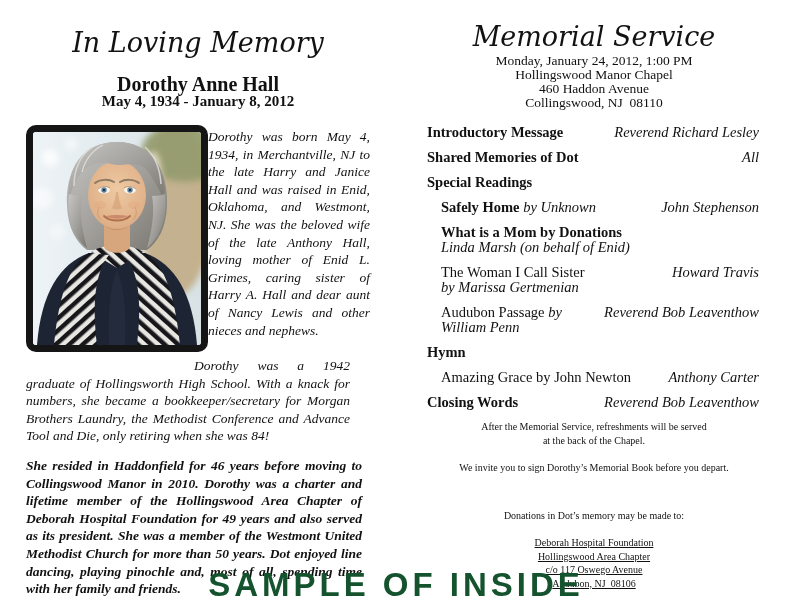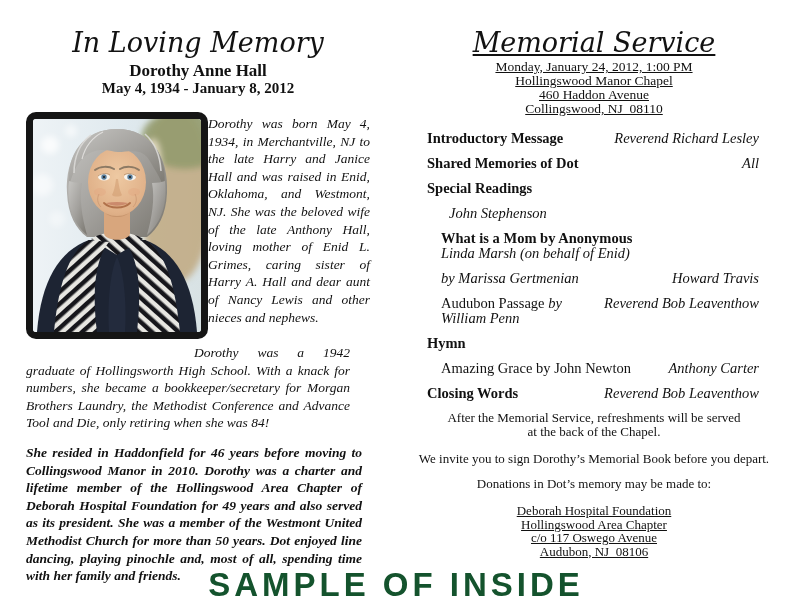--- a/index.html
+++ b/index.html
@@ -11,22 +11,22 @@
   #left-page{left:0;}
   #right-page{left:396px;}
 
   
   .page-header{text-align:center;}
   .script-title{
     font-family:"DejaVu Serif",serif;font-style:italic;font-weight:500;
     font-size:27px;line-height:34px;letter-spacing:0px;color:#121212;
   }
   #left-page .page-header{padding-top:26px;}
-  #right-page .page-header{padding-top:26px;text-decoration:underline;}
-  .deceased-name{font-weight:bold;font-size:17px;line-height:18px;margin-top:2px;}
+  #right-page .page-header{padding-top:20px;}
+  .deceased-name{font-weight:bold;font-size:20px;line-height:18px;margin-top:15px;}
   .deceased-dates{font-weight:bold;font-size:15px;line-height:17px;}
   .service-info{font-size:13.5px;line-height:14px;}
 
   
   .bio{margin:15px 26px 0 26px;font-style:italic;font-size:13.5px;line-height:17.6px;text-align:justify;}
   .bio-row{display:flex;gap:0;align-items:flex-start;}
   .photo-frame{
     flex:0 0 auto;width:168px;height:213px;border:7px solid #151515;border-radius:10px;
     overflow:hidden;background:#dfe7ec;
   }
@@ -39,25 +39,25 @@
   .program{margin:15px 33px 0 31px;font-size:14.5px;line-height:15px;}
   .prow{display:flex;justify-content:space-between;align-items:flex-start;margin-bottom:10px;}
   .prow.indent{padding-left:14px;}
   .pleft{text-align:left;}
   .pright{font-style:italic;text-align:right;white-space:nowrap;padding-left:8px;}
   .s-b{font-weight:bold;}
   .s-i{font-style:italic;}
   .s-r{}
 
   
-  .notes{text-align:center;font-size:13px;line-height:14px;}
+  .notes{text-align:center;font-size:10px;line-height:14px;}
   .note-line{white-space:nowrap;}
   .refreshments{margin-top:5px;}
   .invite{margin-top:13px;}
-  .donations-intro{margin-top:11px;}
+  .donations-intro{margin-top:34px;}
   .donation-org{margin-top:13px;line-height:13.5px;text-decoration:underline;}
 
   
   .watermark{
     position:absolute;left:0;right:0;top:566px;text-align:center;
     font-family:"Liberation Sans","DejaVu Sans",sans-serif;font-weight:bold;
     font-size:33px;letter-spacing:4px;color:#14532d;
   }
 </style>
 </head>
@@ -184,31 +184,35 @@
         </div>
         <div class="pright">All</div>
       </div>
       <div class="prow">
         <div class="pleft">
           <div class="pline"><span class="s-b">Special Readings</span></div>
         </div>
         <div class="pright"></div>
       </div>
       <div class="prow indent">
+        <div class="pleft">
+          <div class="pline"><span class="s-b">Safely Home</span><span class="s-i"> by Unknown</span></div>
+        </div>
         <div class="pright">John Stephenson</div>
       </div>
       <div class="prow indent">
         <div class="pleft">
-          <div class="pline"><span class="s-b">What is a Mom by Anonymous</span></div>
+          <div class="pline"><span class="s-b">What is a Mom by Donations</span></div>
           <div class="pline"><span class="s-i">Linda Marsh (on behalf of Enid)</span></div>
         </div>
         <div class="pright"></div>
       </div>
       <div class="prow indent">
         <div class="pleft">
+          <div class="pline"><span class="s-r">The Woman I Call Sister</span></div>
           <div class="pline"><span class="s-i">by Marissa Gertmenian</span></div>
         </div>
         <div class="pright">Howard Travis</div>
       </div>
       <div class="prow indent">
         <div class="pleft">
           <div class="pline"><span class="s-r">Audubon Passage</span><span class="s-i"> by William Penn</span></div>
         </div>
         <div class="pright">Reverend Bob Leaventhow</div>
       </div>

